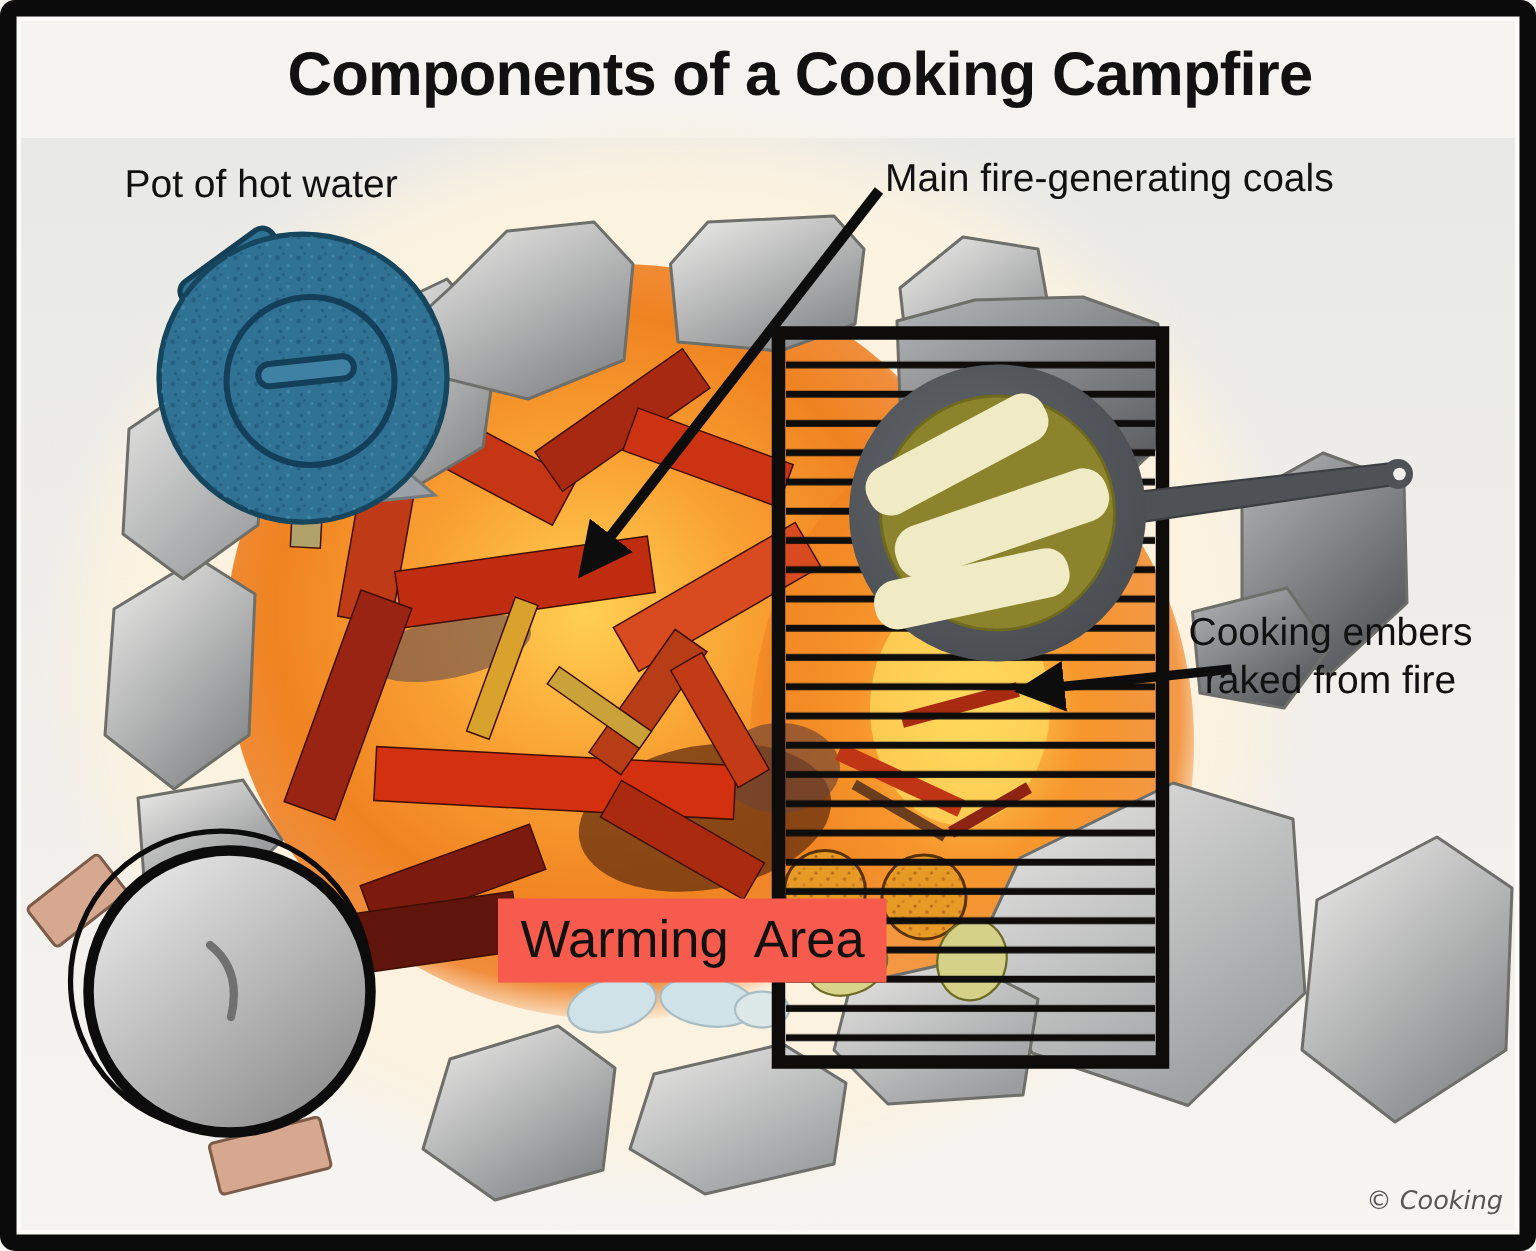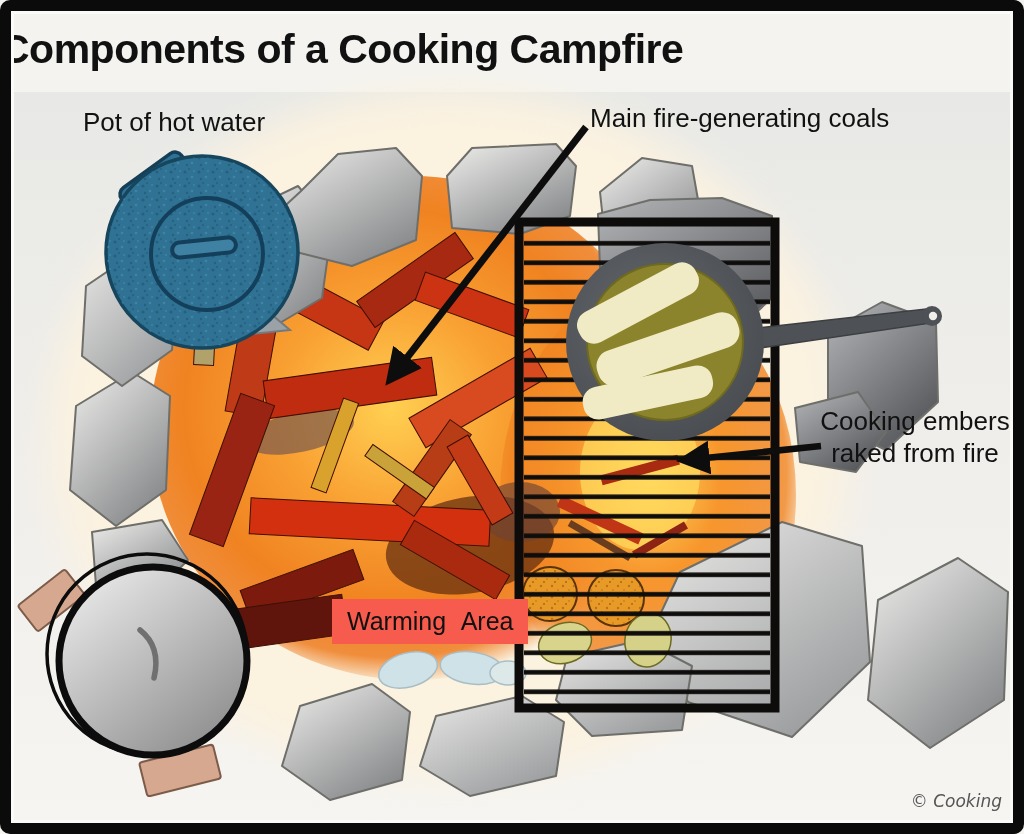--- a/index.html
+++ b/index.html
@@ -9,42 +9,42 @@
     font-family:"Liberation Sans", sans-serif;
   }
   #art{position:absolute;left:0;top:0;z-index:1;}
   .frame-border{
     position:absolute;inset:0;z-index:10;pointer-events:none;
     border:11px solid #0b0b0b;border-radius:10px;
     box-shadow:inset 0 0 0 3px #fbfbf9;
   }
   .diagram-title{
     position:absolute;left:0;top:26px;width:875px;z-index:3;
-    text-align:left;font-weight:bold;font-size:41px;letter-spacing:-0.5px;
+    text-align:right;font-weight:bold;font-size:41px;letter-spacing:-0.5px;
     color:var(--text-color,#111);margin:0;
   }
   .lbl{
     position:absolute;z-index:3;
     font-size:26px;line-height:1.22;color:var(--text-color,#111);
     white-space:nowrap;
   }
   .lbl.embers{white-space:normal;width:196px;text-align:center;}
   .warming{
     position:absolute;z-index:3;left:332px;top:599px;
     background:var(--warming-bg,#f65b4d);color:var(--text-color,#111);
-    font-size:25px;padding:8px 15px;word-spacing:9px;white-space:nowrap;
+    font-size:35px;padding:8px 15px;word-spacing:9px;white-space:nowrap;
   }
   .credit{
     position:absolute;z-index:3;right:22px;top:791px;
     font-family:"DejaVu Sans", sans-serif;font-style:italic;
     font-size:17px;color:var(--credit-color,#555);
   }
   .pot-label{left:83px;top:107px;}
   .coals-label{left:590px;top:103px;}
-  .embers{left:789px;top:406px;margin-left:28px;}
+  .embers{left:789px;top:406px;}
 </style>
 </head>
 <body>
 
 <div id="stage">
 
   <svg id="art" width="1024" height="834" viewBox="0 0 1024 834">
     <defs>
       <linearGradient id="bgGrad" x1="0" y1="0" x2="0" y2="1">
         <stop offset="0" stop-color="#e8e9e6"></stop>

